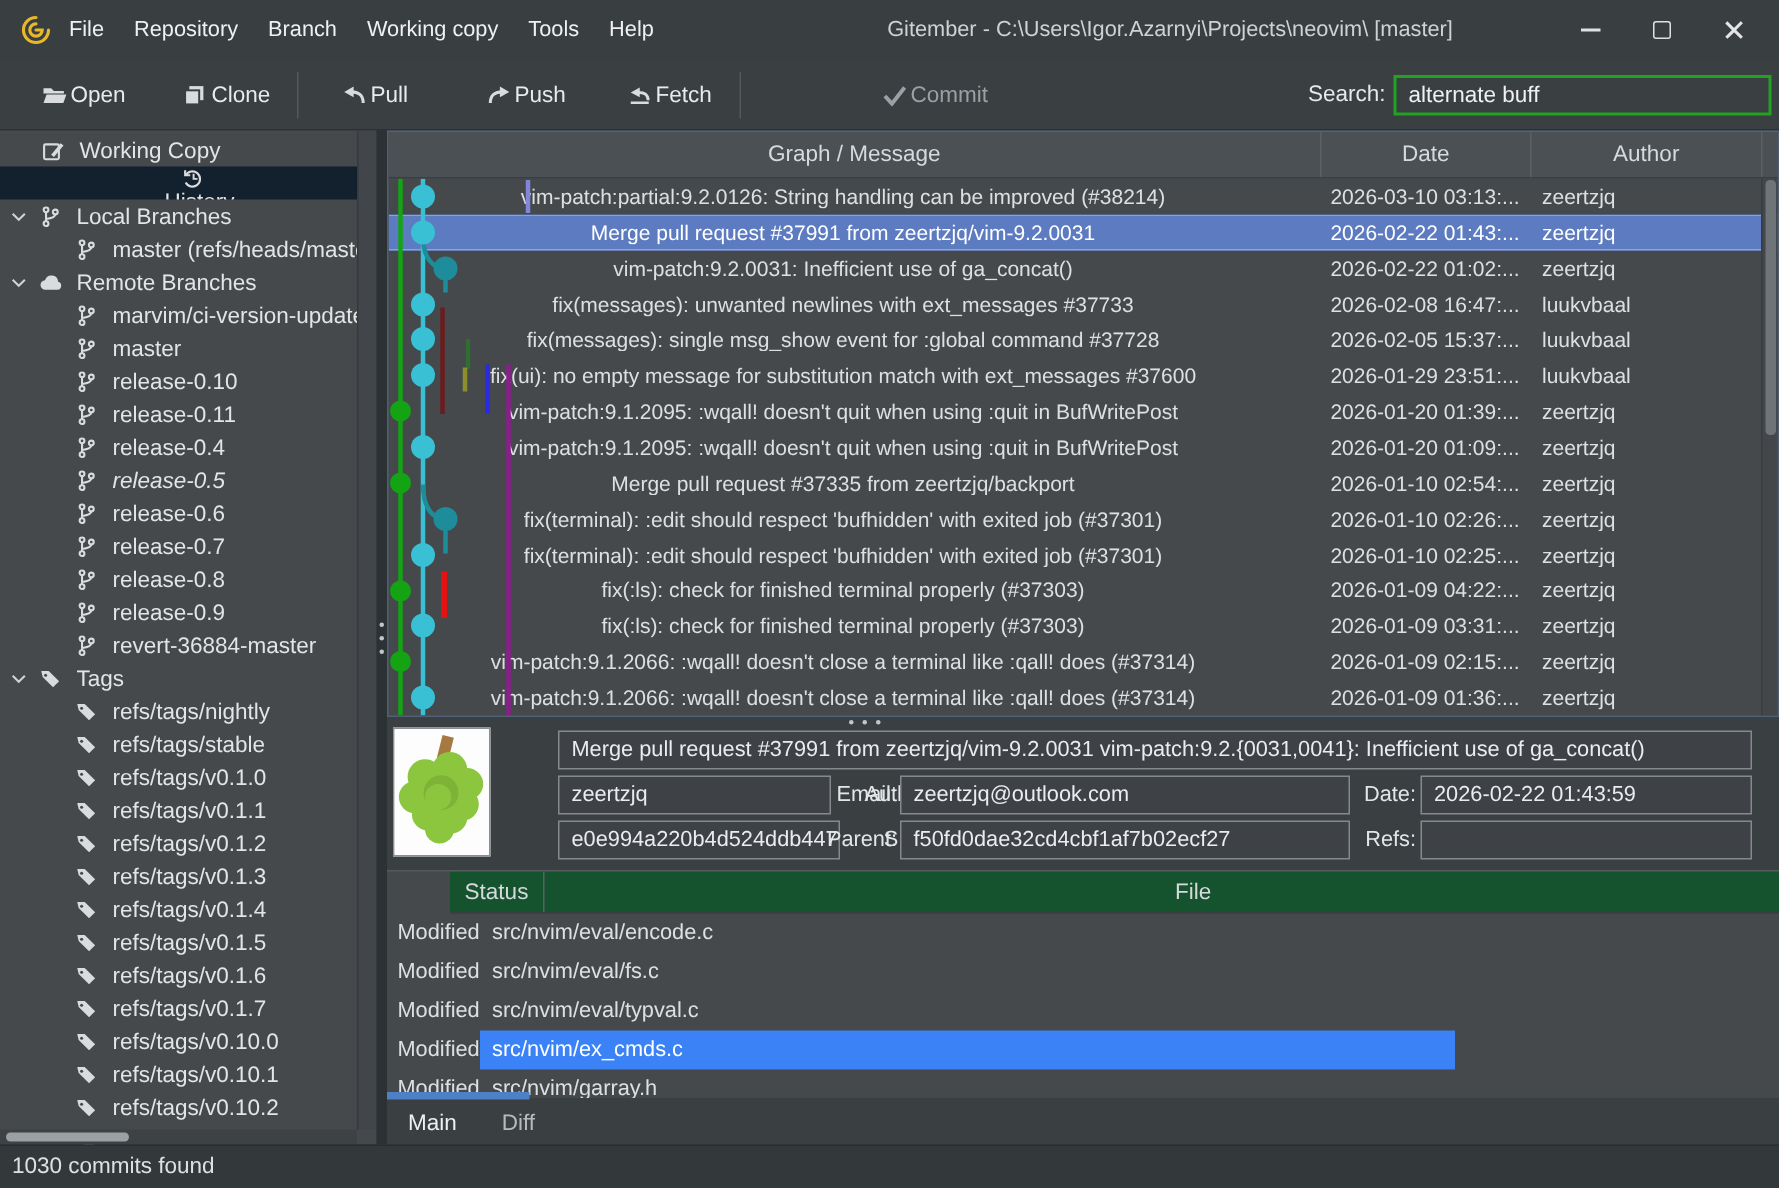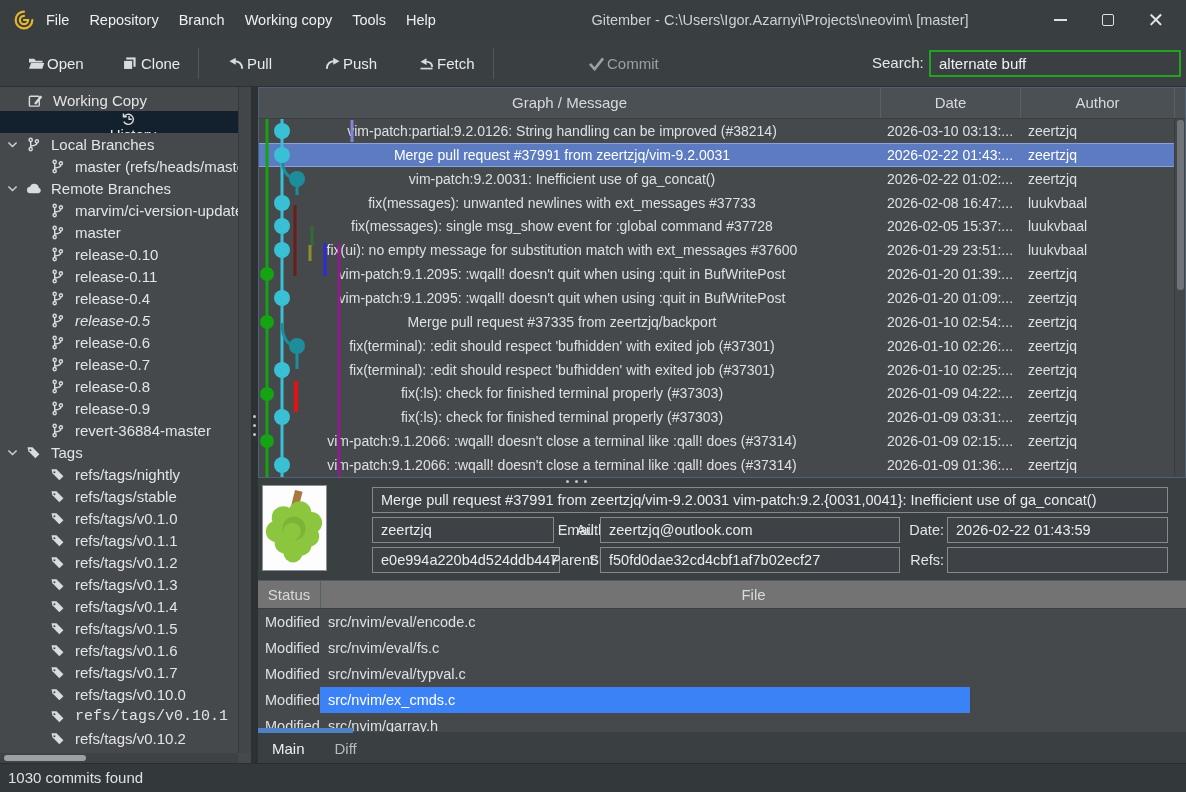--- a/index.html
+++ b/index.html
@@ -61,21 +61,21 @@
   .h-splitter { position:absolute; left:258px; top:478px; width:928px; height:5px; }
 
   
   .details { position:absolute; left:258px; top:483px; width:928px; height:96px; }
   .avatar { position:absolute; left:4px; top:2px; width:65px; height:86px; background:#fdfdfd; border:1px solid #8a8f93; }
   .d-label { position:absolute; font-size:14.5px; color:#e3e5e7; height:26px; line-height:26px; text-align:right; white-space:nowrap; }
   .d-field { position:absolute; height:26px; background:#3e4246; border:1px solid #85898d; font-size:14.5px; color:#eaecee; line-height:24px; padding:0 8px; white-space:nowrap; overflow:hidden; }
 
   
   .file-table { position:absolute; left:258px; top:580px; width:928px; height:152px; background:#45494c; border-top:1px solid #565a5e; overflow:hidden; }
-  .ft-header { height:28px; display:grid; grid-template-columns:62px 866px; background:#737373; border-bottom:1px solid #3b3f42; }
+  .ft-header { height:28px; display:grid; grid-template-columns:62px 866px; background:#14532d; border-bottom:1px solid #3b3f42;margin-left:42px; }
   .ft-hcell { line-height:27px; text-align:center; font-size:15px; color:#d6dadc; }
   .ft-hcell + .ft-hcell { border-left:1px solid #5b6065; }
   .file-row { height:26px; display:grid; grid-template-columns:62px 866px; align-items:stretch; font-size:14.5px; color:#dde0e2; }
   .f-status { padding-left:7px; line-height:26px; white-space:nowrap; }
   .f-file span { display:block; line-height:26px; padding-left:8px; white-space:nowrap; }
   .file-row.hl .f-file span { background:#3b82f6; width:650px; color:#ffffff; }
   .file-hthumb { position:absolute; left:258px; top:728px; width:95px; height:5px; background:#4d80c4; }
 
   
   .tabbar { position:absolute; left:258px; top:734px; width:928px; height:29px; display:flex; align-items:center; gap:30px; padding-left:14px; font-size:15px; }
@@ -464,21 +464,21 @@
       </div>
       <div class="tree-row" style="padding-left: 50px;">
         <span class="t-icon">
           <svg viewBox="0 0 16 16" width="15" height="15">
             <path d="M1.6 2.4 h5.3 l7.4 7.4 -4.3 4.3 -7.4-7.4 z" fill="#d9dcde"></path>
             <circle cx="4.7" cy="5.5" r="1.1" fill="#45494c"></circle>
           </svg>
         </span>
         <span>refs/tags/v0.10.0</span>
       </div>
-      <div class="tree-row" style="padding-left: 50px; font-family: Liberation Mono, monospace;">
+      <div class="tree-row" style="padding-left: 50px;">
         <span class="t-icon">
           <svg viewBox="0 0 16 16" width="15" height="15">
             <path d="M1.6 2.4 h5.3 l7.4 7.4 -4.3 4.3 -7.4-7.4 z" fill="#d9dcde"></path>
             <circle cx="4.7" cy="5.5" r="1.1" fill="#45494c"></circle>
           </svg>
         </span>
         <span>refs/tags/v0.10.1</span>
       </div>
       <div class="tree-row" style="padding-left: 50px;">
         <span class="t-icon">

